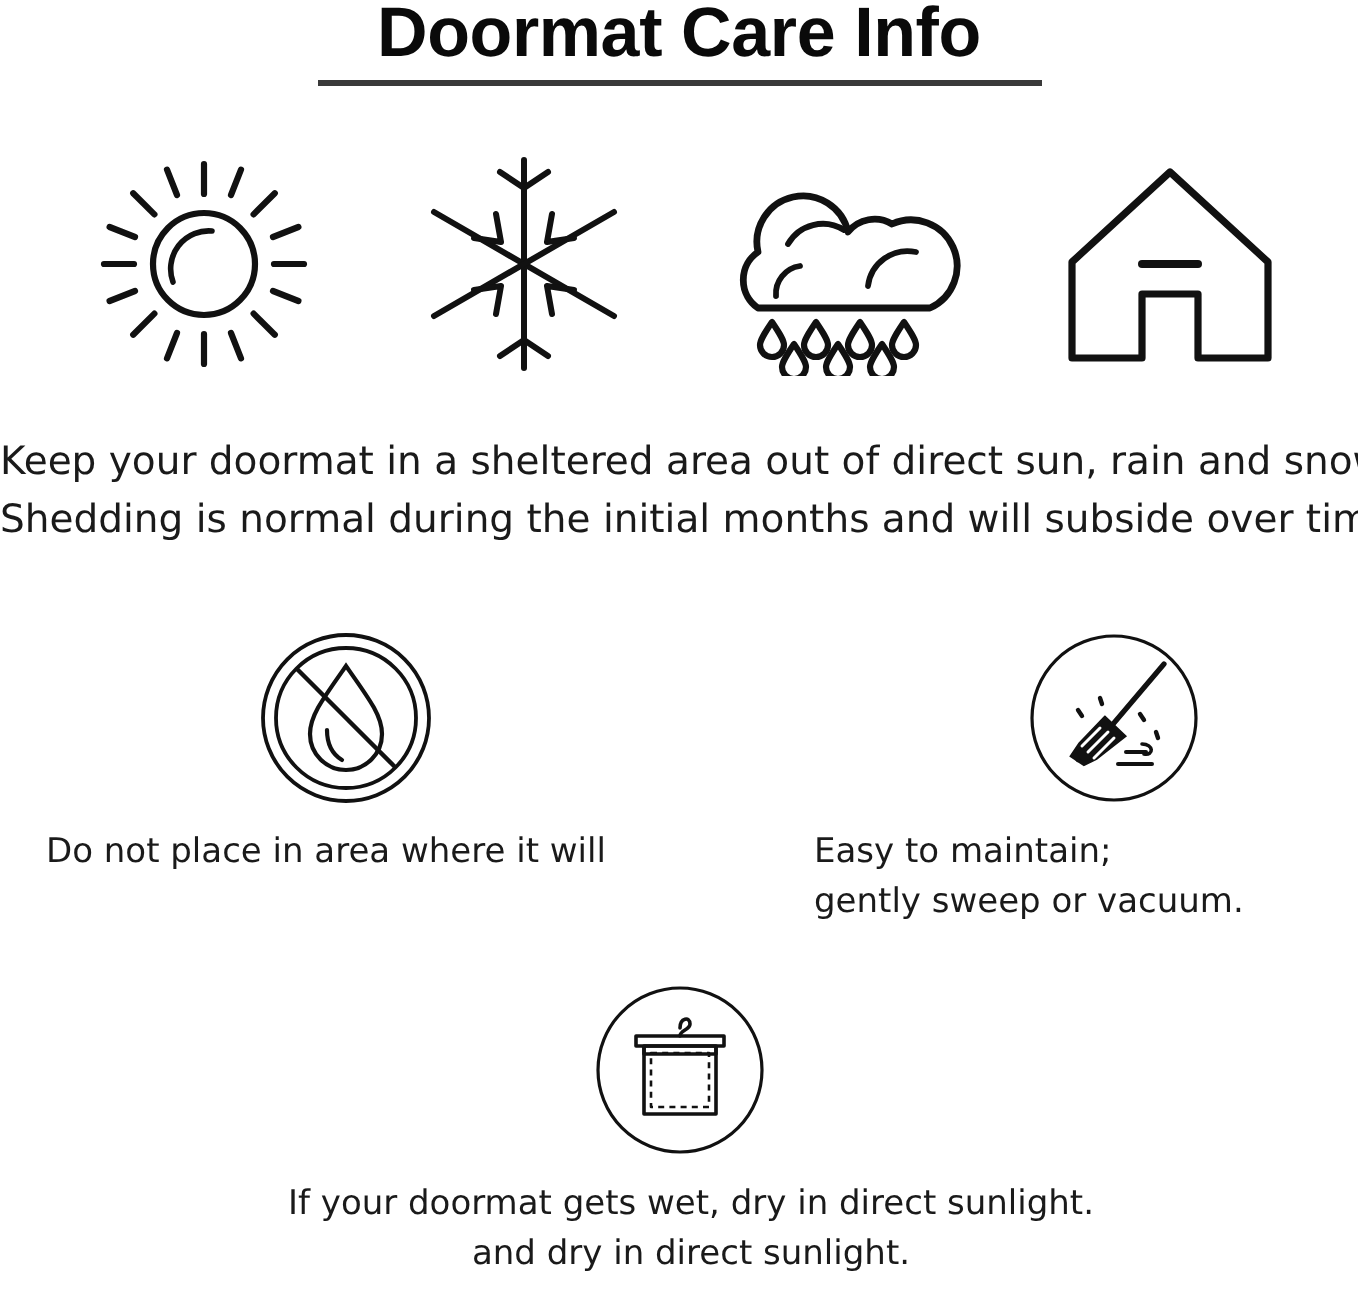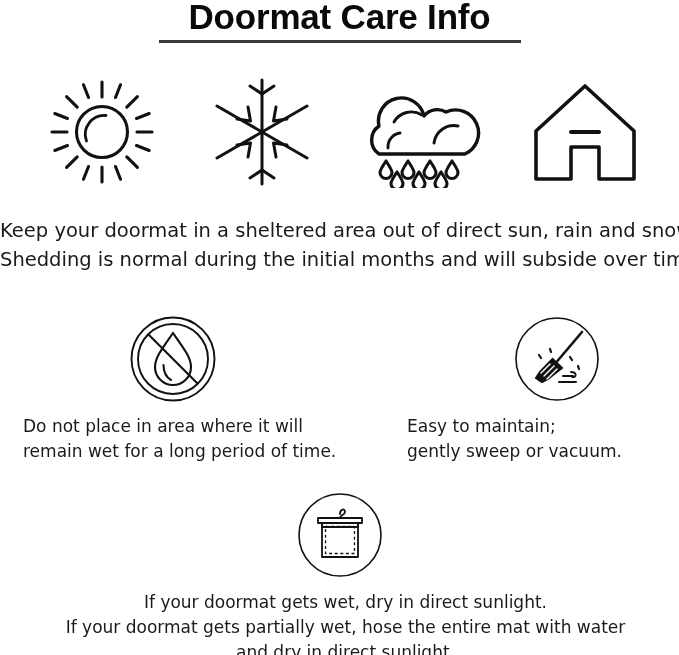--- a/index.html
+++ b/index.html
@@ -227,21 +227,20 @@
           <circle cx="43" cy="43" r="41.5"></circle>
           <circle cx="43" cy="43" r="35"></circle>
           <path d="M43 17 C31 34 25 42 25 51 A18 18 0 0 0 61 51 C61 42 55 34 43 17 Z" stroke-width="2.1"></path>
           <path d="M33.5 49 C33.5 56 36 61 41 64" stroke-width="2.1" stroke-linecap="round"></path>
           <line x1="18.5" y1="18.5" x2="67.5" y2="67.5" stroke-width="2.2"></line>
         </g>
       </svg>
     </div>
     <div class="caption">
       <div>Do not place in area where it will</div>
-      <div>remain wet for a long period of time.</div>
     </div>
   </div>
 
   <div class="pair-col col-right">
     <div class="badge">
       <svg width="86" height="86" viewBox="0 0 86 86">
         <circle cx="43" cy="43" r="41" fill="none" stroke="#111" stroke-width="1.6"></circle>
         <g stroke="#111" stroke-linecap="round">
           <line x1="68" y1="16" x2="40" y2="49" stroke-width="2.6"></line>
           <path d="M38.5 43 L26 56 L22 62 L28 66 L34 63 L48 52 Z" fill="#111" stroke-width="2"></path>
@@ -281,16 +280,15 @@
         <path d="M43 22 C43 17 48 16 48 20 C48 23 43 23 43 26" stroke-linecap="round"></path>
         <rect x="21" y="26" width="44" height="5"></rect>
         <path d="M25 31 L25 35 L61 35 L61 31"></path>
         <rect x="25" y="31" width="36" height="34"></rect>
         <rect x="28.5" y="34.5" width="29" height="27" stroke-dasharray="3 2.6" stroke-width="1.3"></rect>
       </g>
     </svg>
   </div>
   <div class="bottom-caption">
     <div>If your doormat gets wet, dry in direct sunlight.</div>
-    <div>If your doormat gets partially wet, hose the entire mat with water</div>
     <div>and dry in direct sunlight.</div>
   </div>
 </div>
 
 </body></html>

